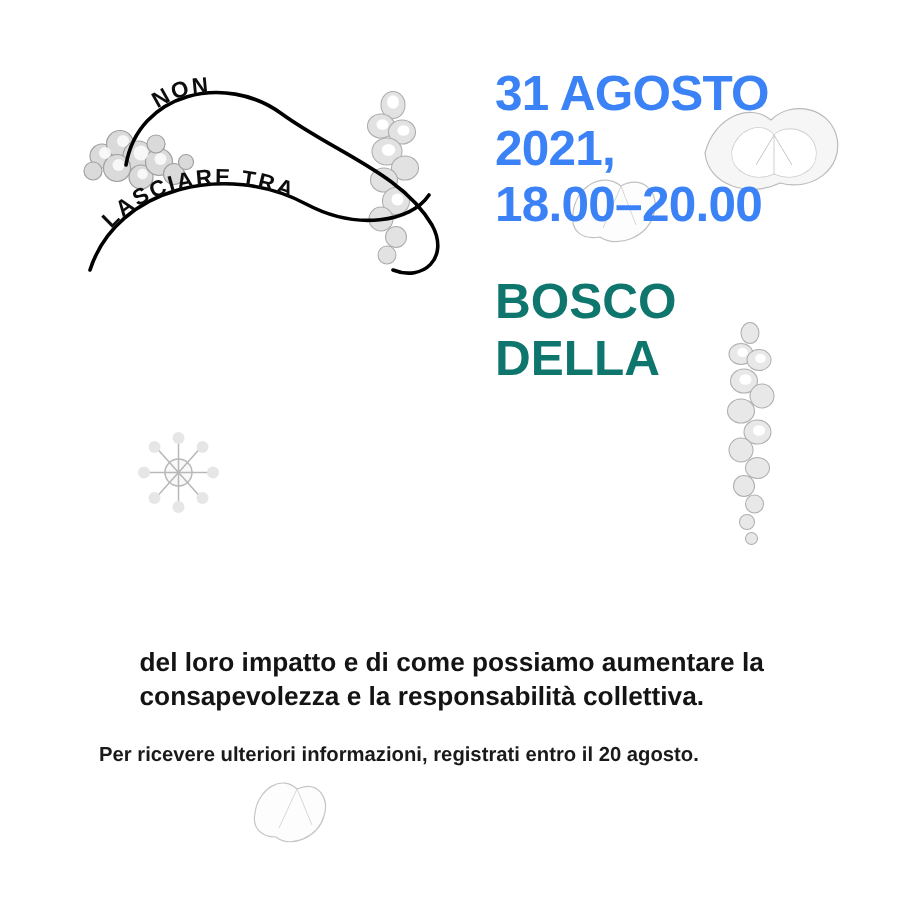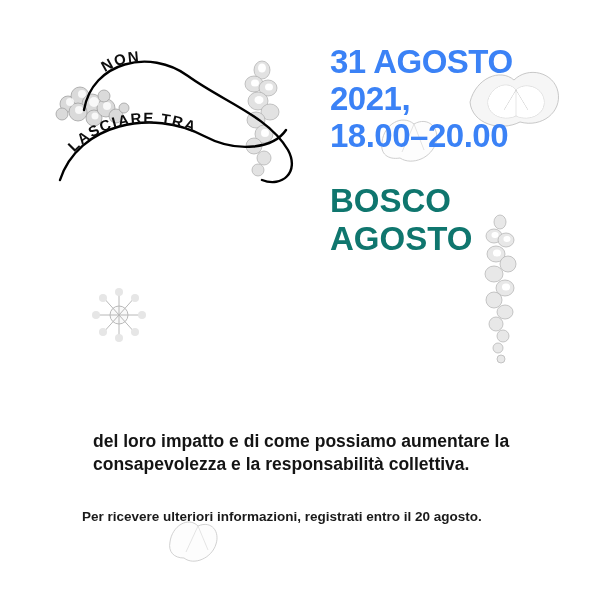--- a/index.html
+++ b/index.html
@@ -81,27 +81,26 @@
     width: 440px;
     font-weight: bold;
     font-size: 17.5px;
     line-height: 1.32;
     color: #141414;
     margin-left: 27px;
   }
   .note-block {
     position: absolute;
     left: 66px;
-    top: 508px;
+    top: 494px;
     width: 420px;
     font-weight: bold;
     font-size: 13.5px;
     line-height: 1.35;
     color: #1a1a1a;
-    margin-left: 16px;
   }
 </style>
 </head>
 <body>
 
 <div class="poster">
 
   <svg class="botanical" style="left:48px; top:76px; width:96px; height:64px;" viewBox="0 0 96 64">
     <g fill="#c9c9c9" stroke="#8f8f8f" stroke-width="0.8">
       <circle cx="20" cy="28" r="8"></circle>
@@ -239,21 +238,21 @@
   </svg>
 
   <div class="date-block">
     <div>31 AGOSTO</div>
     <div>2021,</div>
     <div>18.00–20.00</div>
   </div>
 
   <div class="place-block">
     <div>BOSCO</div>
-    <div>AGOSTO</div>
+    <div>DELLA</div>
   </div>
 
 
   <div class="body-block">del loro impatto e di come possiamo aumentare la consapevolezza e la responsabilità collettiva.</div>
 
   <div class="note-block">Per ricevere ulteriori informazioni, registrati entro il 20 agosto.</div>
 
 </div>
 
 </body></html>

